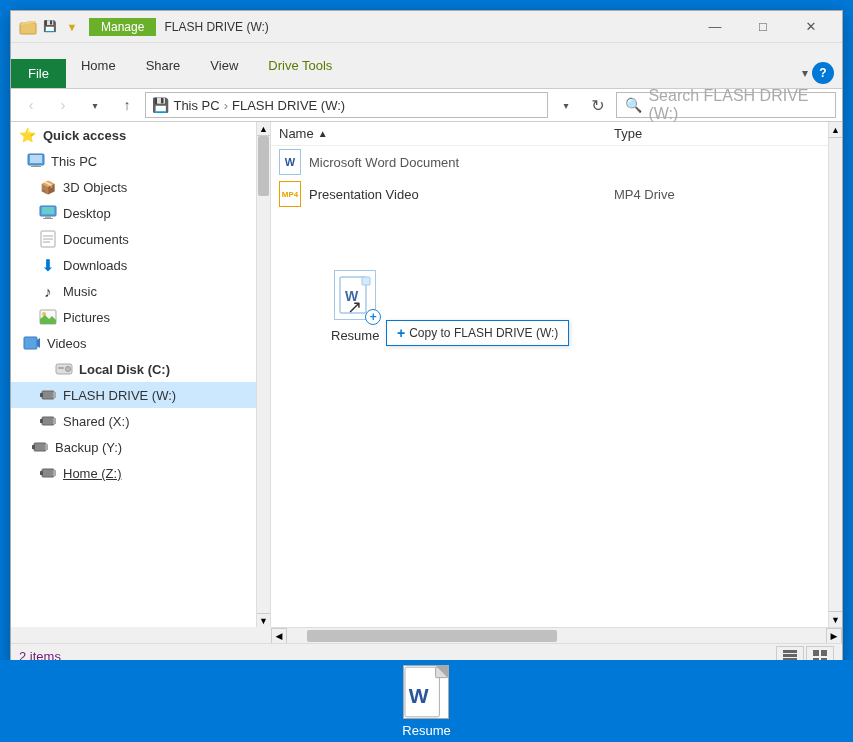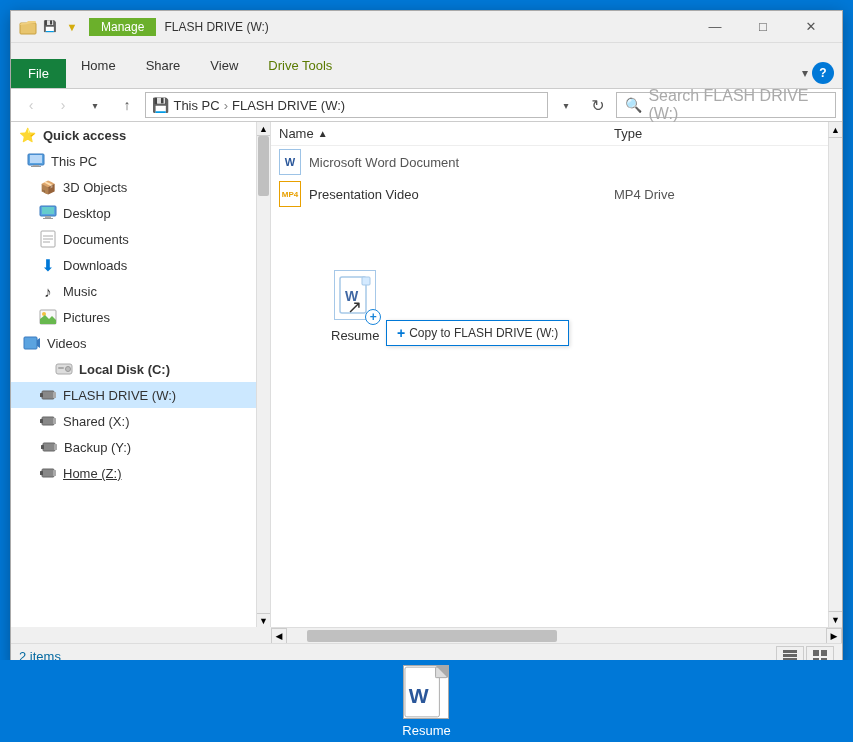--- a/index.html
+++ b/index.html
@@ -331,21 +331,21 @@
       height: 26px;
       background: #f0f0f0;
       border-top: 1px solid #ddd;
       display: flex;
       align-items: center;
       padding: 0 8px;
     }
     .status-text {
       flex: 1;
       font-size: 13px;
-      color: #0369a1;
+      color: #701a75;
     }
     .view-btns {
       display: flex;
       gap: 2px;
     }
     .view-btn {
       width: 28px;
       height: 22px;
       display: flex;
       align-items: center;
@@ -636,21 +636,21 @@
           <div class="sidebar-icon">
             <svg width="18" height="16" viewBox="0 0 18 16">
                 <rect x="3" y="4" width="12" height="8" rx="1" fill="#888" stroke="#666" stroke-width="1"></rect>
                 <rect x="1" y="6" width="3" height="4" rx="0.5" fill="#555"></rect>
                 <rect x="14" y="5" width="3" height="6" rx="0.5" fill="#aaa"></rect>
               </svg>
           </div>
           <span>Shared (X:)</span>
         </div>
 
-        <div class="sidebar-item" style="padding-left:29px;">
+        <div class="sidebar-item" style="padding-left:20px;">
           <div class="sidebar-icon">
             <svg width="18" height="16" viewBox="0 0 18 16">
                 <rect x="3" y="4" width="12" height="8" rx="1" fill="#888" stroke="#666" stroke-width="1"></rect>
                 <rect x="1" y="6" width="3" height="4" rx="0.5" fill="#555"></rect>
                 <rect x="14" y="5" width="3" height="6" rx="0.5" fill="#aaa"></rect>
               </svg>
           </div>
           <span>Backup (Y:)</span>
         </div>
 

